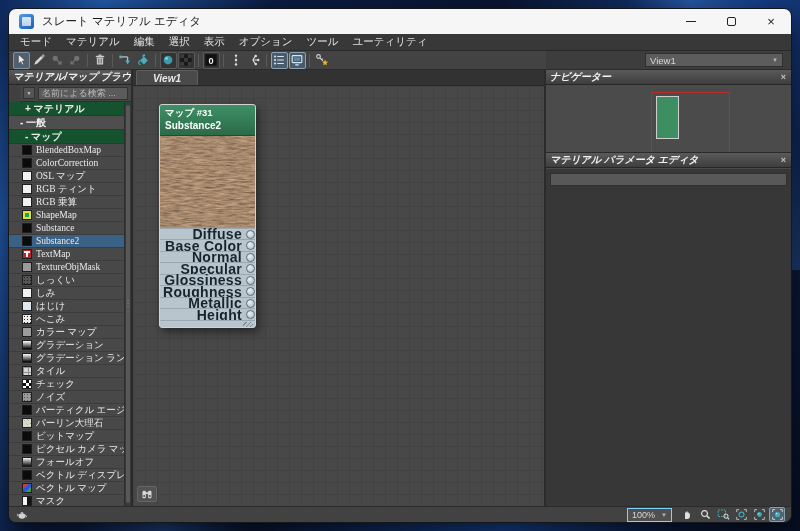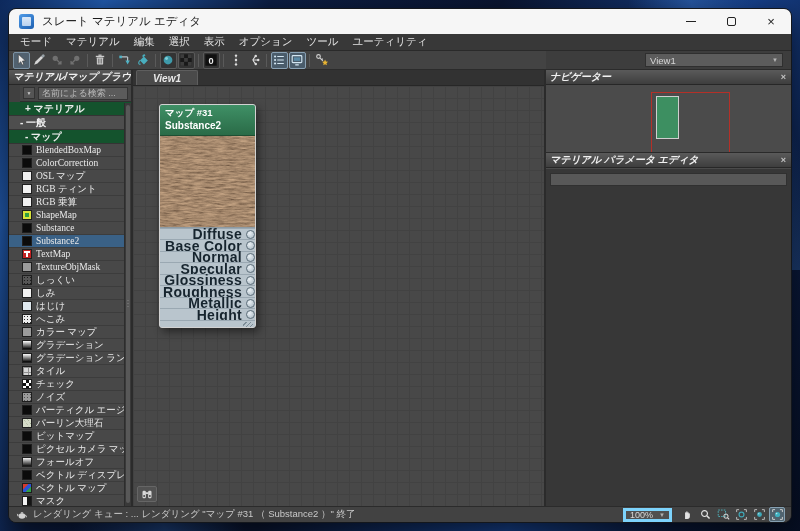--- a/index.html
+++ b/index.html
@@ -136,21 +136,21 @@
   .nav-node { position:absolute; left:110px; top:11px; width:23px; height:43px; background:#3d8f61; border:1px solid #cfcfcf; }
   .param-content { flex:1; background:#373737; border-top:1px solid #4a4a4a; padding:4px; min-height:0; }
   .param-strip { height:13px; background:#585858; border:1px solid #303030; }
 
   
   .statusbar { height:16px; flex:none; background:#424242; border-top:1px solid #2b2b2b;
     display:flex; align-items:center; padding:0 6px; gap:5px; }
   .status-icon svg { width:13px; height:13px; display:block; }
   .status-text { font-size:9.5px; color:#c9c9c9; white-space:nowrap; overflow:hidden; }
   .status-right { margin-left:auto; display:flex; align-items:center; gap:2px; }
-  .zoom-combo { height:14px; background:#505050; border:3px solid #7dd3fc; display:flex; align-items:center;
+  .zoom-combo { height:14px; background:#505050; border:1px solid #7dd3fc; display:flex; align-items:center;
     font-size:9px; color:#d8d8d8; padding:0 4px; gap:6px; margin-right:5px; }
   .zoom-combo .arrow { font-size:6px; color:#b0b0b0; }
   .nav-btn { width:16px; height:15px; display:flex; align-items:center; justify-content:center;
     border:1px solid transparent; border-radius:2px; }
   .nav-btn svg { width:13px; height:13px; display:block; }
   .nav-btn.pressed { background:#50636f; border-color:#86a0b2; }
 </style>
 </head>
 <body>
 
@@ -563,21 +563,20 @@
 
   <div class="statusbar">
     <span class="status-icon">
       <svg viewBox="0 0 16 16">
         <ellipse cx="8.6" cy="9.8" rx="4.2" ry="3.4" fill="#d2d2d2"></ellipse>
         <path d="M4.6 8.6 L2.2 6.8 L3.2 10.6 Z" fill="#d2d2d2"></path>
         <path d="M12.4 8.8 q2.2 .4 1.6 2.6" stroke="#d2d2d2" fill="none" stroke-width="1.1"></path>
         <rect x="7" y="5.2" width="3.2" height="1.6" rx="0.6" fill="#d2d2d2"></rect>
       </svg>
     </span>
-    <span class="status-text">レンダリング キュー : ...  レンダリング "マップ #31 （ Substance2 ）" 終了</span>
     <div class="status-right">
       <div class="zoom-combo">
         <span>100%</span>
         <span class="arrow">▼</span>
       </div>
       <div style="display:flex;gap:2px;">
           <div class="nav-btn">
             <span>
               <svg viewBox="0 0 16 16">
                 <path d="M5 13.5 V6.2 q0-.9 .75-.9 .75 0 .75 .9 V5 q0-.9 .75-.9 .75 0 .75 .9 v1 q0-.9 .75-.9 .75 0 .75 .9 v1.2 q0-.8 .7-.8 .7 0 .7 .8 V10.5 q0 3-3.2 3 Z" fill="#e2e2e2"></path>

